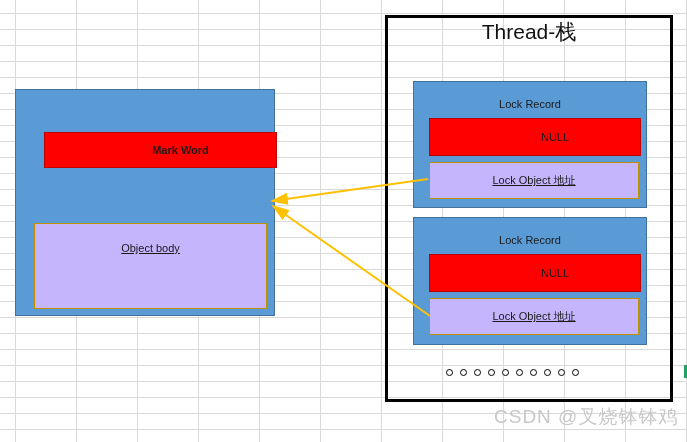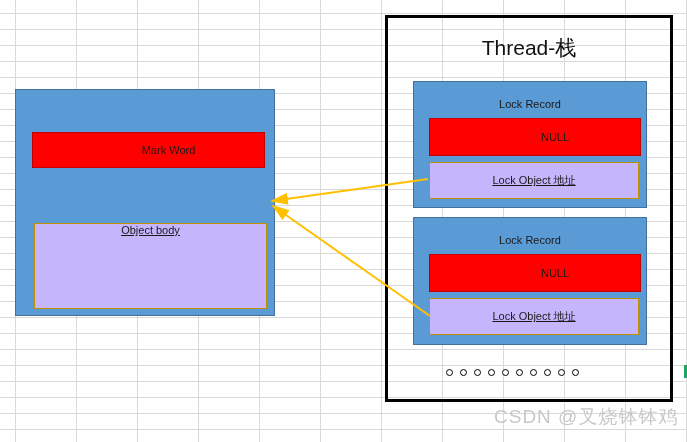--- a/index.html
+++ b/index.html
@@ -21,27 +21,27 @@
   .shape{position:absolute;box-sizing:border-box;}
   .blue-box{background:#5B9BD5;border:1px solid #41719C;}
   .bar{position:absolute;box-sizing:border-box;display:flex;align-items:center;justify-content:center;font-size:11px;}
   .red-bar{background:#FE0000;border:1px solid #C00000;padding-left:40px;}
   .orange-bar{background:#c4b5fd;border:1px solid #BF9000;text-decoration:underline;}
   .box-title{text-align:center;font-size:11px;}
 
   
   #lock-object{left:15px;top:89px;width:260px;height:227px;}
   #lock-object .box-title{padding-top:13px;}
-  #mark-word{left:16px;top:42px;width:233px;height:36px;}
+  #mark-word{left:28px;top:42px;width:233px;height:36px;font-weight:bold;}
   #klass-word{left:16px;top:85px;width:233px;height:39px;}
-  #object-body{left:18px;top:133px;width:233px;height:86px;align-items:flex-start;}
+  #object-body{left:18px;top:133px;width:233px;height:86px;align-items:flex-start;padding-top:18px;}
 
   
   #thread-box{left:385px;top:15px;width:288px;height:387px;border:3px solid #000;background:transparent;}
-  #thread-title{margin-top:16px;text-align:center;font-size:21px;color:#111;}
+  #thread-title{text-align:center;font-size:21px;color:#111;}
 
   
   .lock-record{left:413px;width:234px;}
   #lock-record-1{top:81px;height:127px;}
   #lock-record-2{top:217px;height:128px;}
   .lock-record .box-title{padding-top:16px;}
   .lock-record .red-bar{left:15px;top:36px;width:212px;height:38px;}
   .lock-record .orange-bar{left:15px;top:80px;width:210px;height:37px;}
 
   

